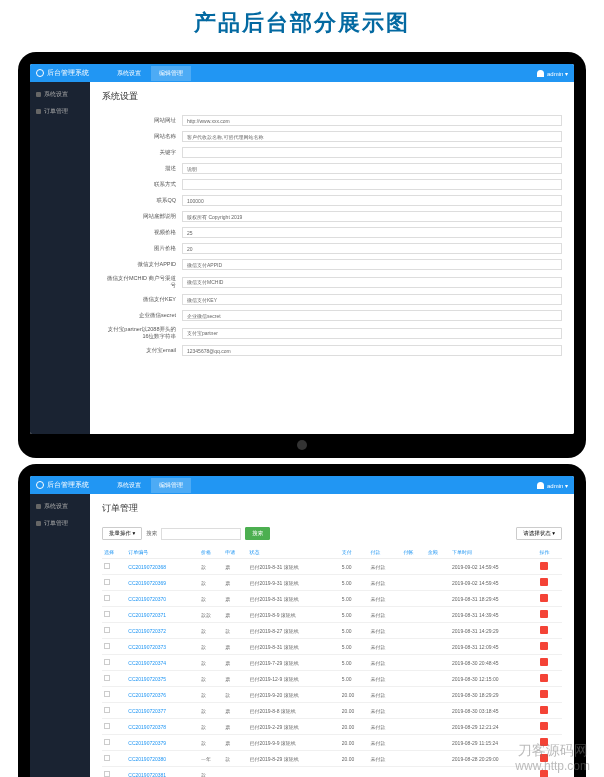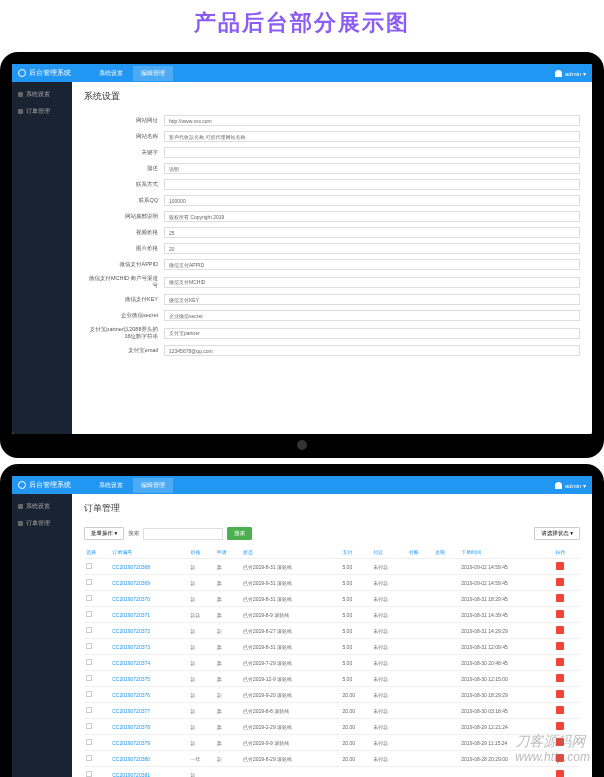--- a/index.html
+++ b/index.html
@@ -1,18 +1,18 @@
 <!DOCTYPE html>
 <html><head>
 <meta charset="utf-8">
 <style>
 *{box-sizing:border-box;margin:0;padding:0;font-family:"Microsoft YaHei",Arial,sans-serif}
 body{background:#fff;width:604px}
-.title-bar{text-align:center;padding:8px 0;font-size:22px;font-weight:bold;color:#8b5cf6;letter-spacing:2px}
-.monitor{background:#000;border-radius:18px;padding:12px 12px 24px;margin:6px 0;position:relative}
+.title-bar{text-align:center;padding:8px 0;font-size:22px;font-weight:bold;color:#0369a1;letter-spacing:2px}
+.monitor{background:#000;border-radius:18px;padding:12px 12px 24px;margin:6px 18px;position:relative}
 .monitor::after{content:"";position:absolute;bottom:8px;left:50%;transform:translateX(-50%);width:10px;height:10px;background:#333;border-radius:50%}
 .screen{background:#f5f5f5;border-radius:2px;overflow:hidden;font-size:6px;position:relative;height:370px}
 .topbar{background:#2196f3;height:18px;display:flex;align-items:center;padding:0 6px;color:#fff}
 .logo{font-size:7px;display:flex;align-items:center;gap:3px}
 .logo-icon{width:8px;height:8px;border:1px solid #fff;border-radius:50%}
 .tabs{display:flex;margin-left:20px;gap:2px}
 .tab{padding:3px 8px;font-size:6px;color:#fff}
 .tab.active{background:rgba(255,255,255,0.2)}
 .user-area{margin-left:auto;display:flex;align-items:center;gap:3px;font-size:6px}
 .user-icon{width:7px;height:7px;background:#fff;border-radius:50% 50% 0 0}
@@ -29,21 +29,21 @@
 .btn{padding:2px 6px;font-size:5.5px;border:1px solid #ccc;background:#fff;border-radius:1px}
 .btn-success{background:#4caf50;color:#fff;border-color:#4caf50}
 .search-box{height:12px;border:1px solid #ddd;width:80px;padding:0 3px;font-size:5px}
 .filter-right{margin-left:auto}
 table{width:100%;border-collapse:collapse;font-size:5px}
 th{text-align:left;padding:3px 2px;color:#2196f3;border-bottom:1px solid #eee;font-weight:normal}
 td{padding:3px 2px;border-bottom:1px solid #f0f0f0;color:#666}
 .chk{width:6px;height:6px;border:1px solid #ccc;display:inline-block}
 .order-link{color:#2196f3}
 .del-btn{width:8px;height:8px;background:#f44336;display:inline-block;border-radius:1px}
-.watermark{position:absolute;bottom:13px;right:14px;color:rgba(120,120,120,0.5);font-size:12px;font-style:italic;line-height:1.2;text-align:left;pointer-events:none}
+.watermark{position:absolute;bottom:4px;right:14px;color:rgba(120,120,120,0.5);font-size:12px;line-height:1.2;text-align:center;pointer-events:none}
 .watermark .l1{font-size:14px}
 </style>
 </head>
 <body>
 
 <div class="title-bar">产品后台部分展示图</div>
 
 <div class="monitor">
   <div class="screen">
     <div class="topbar">

